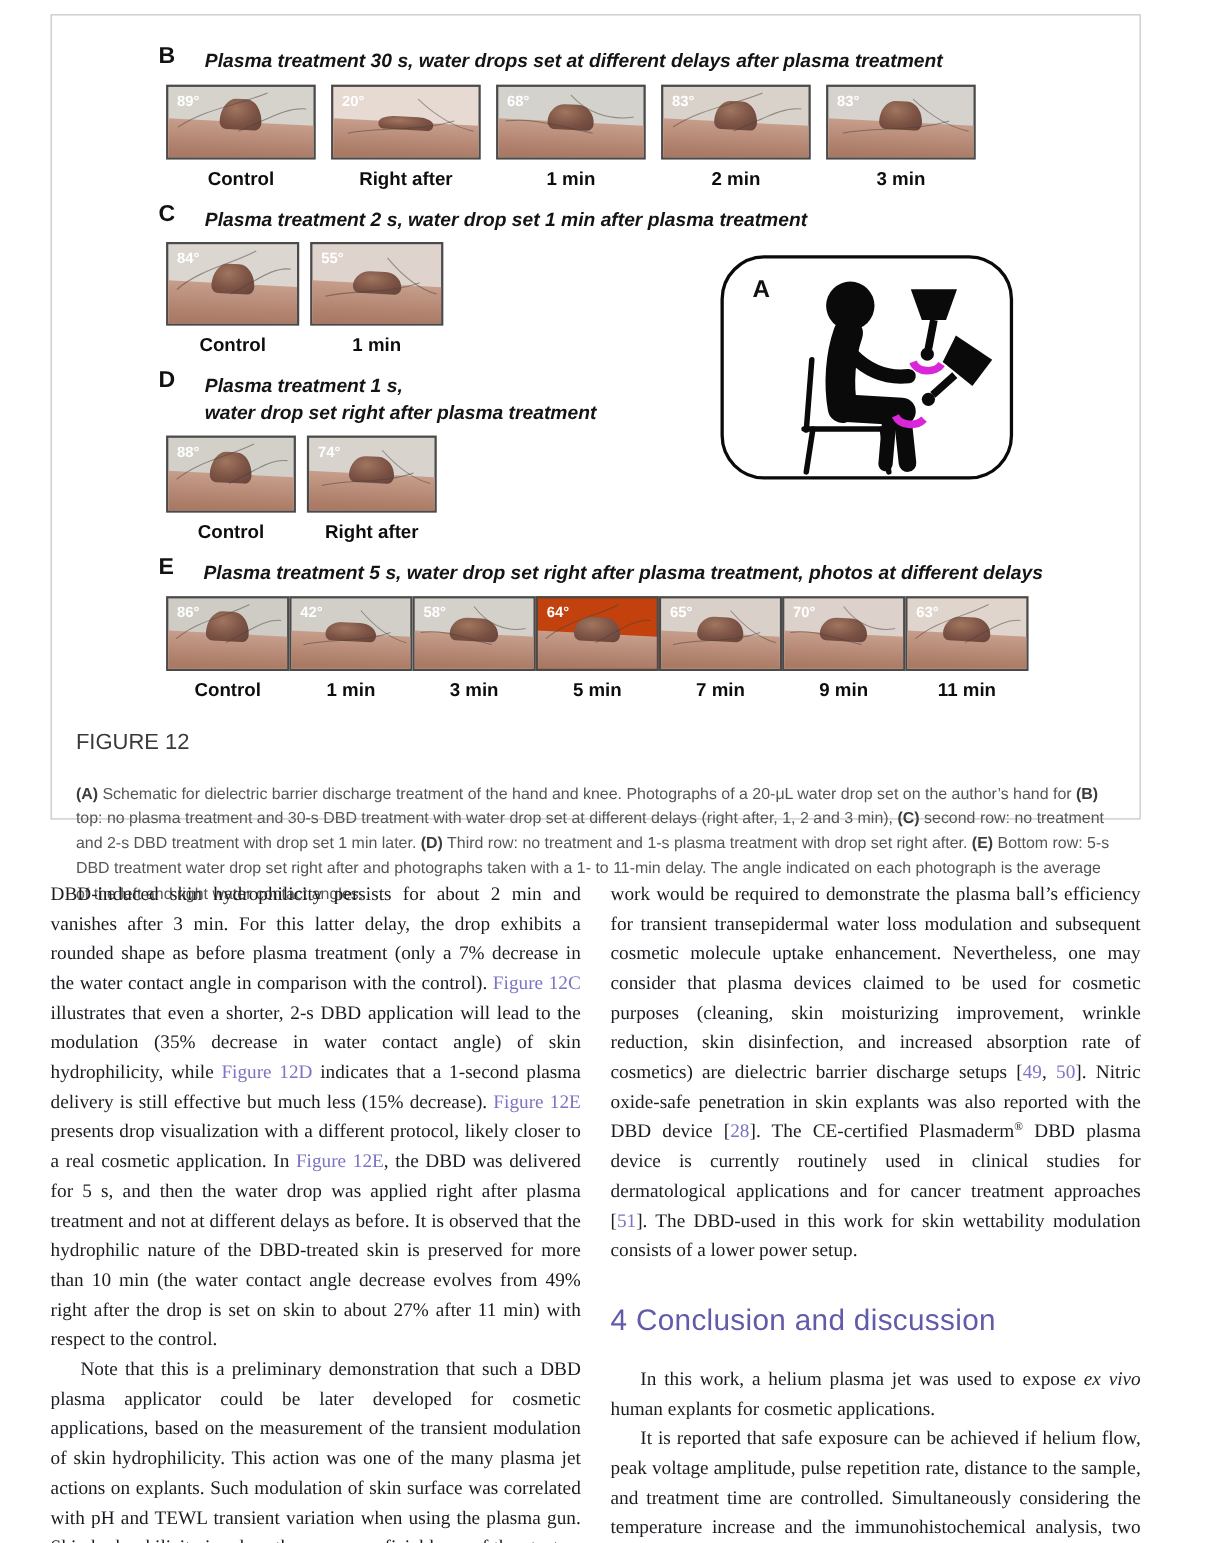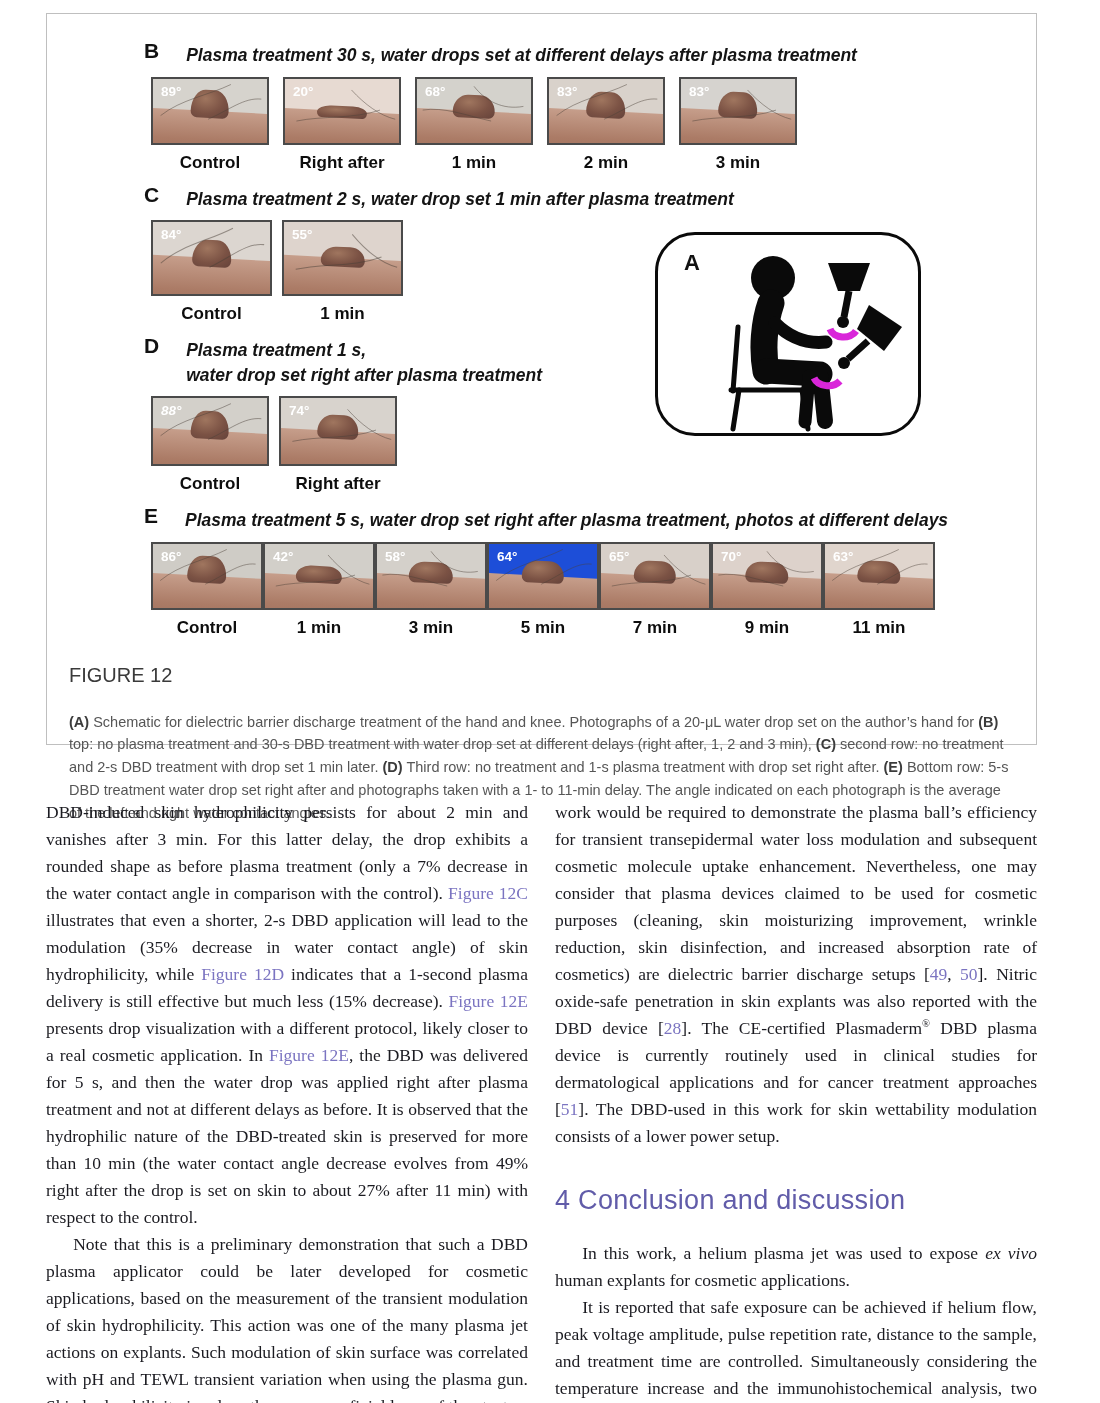--- a/index.html
+++ b/index.html
@@ -9,21 +9,21 @@
   .figure-box{position:absolute;left:46px;top:13px;width:991px;height:732px;border:1px solid #bfbfbf;background:#fff;box-sizing:border-box;}
   .fig-area{position:relative;padding-top:26px;}
   .panel{margin-bottom:13px;}
   .panel-head{padding-left:97px;display:flex;gap:27px;align-items:flex-start;margin-bottom:9px;}
   .panel-letter{font-family:"Liberation Sans",sans-serif;font-weight:700;font-size:21px;color:#111;line-height:1;}
   .panel-title{font-family:"Liberation Sans",sans-serif;font-weight:700;font-style:italic;font-size:17.5px;color:#141414;line-height:1.4;white-space:pre-line;padding-top:3px;}
   .photo-row{padding-left:104px;display:flex;}
   .panel-B .photo-row{gap:14px;}
   .panel-C .photo-row,.panel-D .photo-row{gap:10px;}
   .panel-E .photo-row{gap:0;}
-  .panel-B .photo{width:118px;height:68px;}
+  .panel-B .photo{width:136px;height:68px;}
   .panel-C .photo{width:121px;height:76px;}
   .panel-D .photo{width:118px;height:70px;}
   .panel-E .photo{width:112px;height:68px;}
   .photo-item{display:flex;flex-direction:column;}
   .photo{position:relative;overflow:hidden;border:2px solid #4a4a4a;box-sizing:border-box;}
   .skin{position:absolute;left:-12px;right:-12px;top:50%;height:130%;transform:rotate(3deg);
         background:linear-gradient(180deg,#c69e8b 0%,#ab7b66 35%,#8d5f4e 100%);}
   .drop{position:absolute;left:50%;bottom:38%;transform:translateX(-50%) rotate(3deg);
         background:radial-gradient(ellipse at 38% 32%,#a0765f 0%,#7b5244 55%,#64423a 100%);
         border-radius:50% 50% 8px 8px / 100% 100% 9px 9px;}
@@ -159,21 +159,21 @@
           </div>
         </div>
         <div class="panel panel-D">
           <div class="panel-head">
             <span class="panel-letter">D</span>
             <span class="panel-title">Plasma treatment 1 s,
 water drop set right after plasma treatment</span>
           </div>
           <div class="photo-row">
             <div class="photo-item">
-              <div class="photo" style="background: rgb(211, 208, 202); font-style: italic;">
+              <div class="photo" style="background: rgb(211, 208, 202);">
                 <div class="skin"></div>
                 <div class="drop" style="height: 28px; width: 38px;"></div>
                 <svg class="hairs" viewBox="0 0 120 70" preserveAspectRatio="none">
                   <path d="M8,40 C30,22 58,18 82,6" stroke="#4a4038" fill="none" stroke-width="1" opacity="0.5"></path>
                   <path d="M58,44 C80,34 96,20 114,22" stroke="#4a4038" fill="none" stroke-width="1" opacity="0.5"></path>
                 </svg>
                 <span class="angle">88°</span>
               </div>
               <div class="photo-label">Control</div>
             </div>
@@ -227,21 +227,21 @@
                 <div class="drop" style="height: 21px; width: 44px;"></div>
                 <svg class="hairs" viewBox="0 0 120 70" preserveAspectRatio="none">
                   <path d="M6,34 C28,30 52,40 78,46" stroke="#4a4038" fill="none" stroke-width="1" opacity="0.5"></path>
                   <path d="M60,8 C72,24 90,34 112,30" stroke="#4a4038" fill="none" stroke-width="1" opacity="0.5"></path>
                 </svg>
                 <span class="angle">58°</span>
               </div>
               <div class="photo-label">3 min</div>
             </div>
             <div class="photo-item">
-              <div class="photo" style="background: #1d4ed8;">
+              <div class="photo" style="background: #c2410c;">
                 <div class="skin"></div>
                 <div class="drop" style="height: 22px; width: 42px;"></div>
                 <svg class="hairs" viewBox="0 0 120 70" preserveAspectRatio="none">
                   <path d="M8,40 C30,22 58,18 82,6" stroke="#4a4038" fill="none" stroke-width="1" opacity="0.5"></path>
                   <path d="M58,44 C80,34 96,20 114,22" stroke="#4a4038" fill="none" stroke-width="1" opacity="0.5"></path>
                 </svg>
                 <span class="angle">64°</span>
               </div>
               <div class="photo-label">5 min</div>
             </div>

